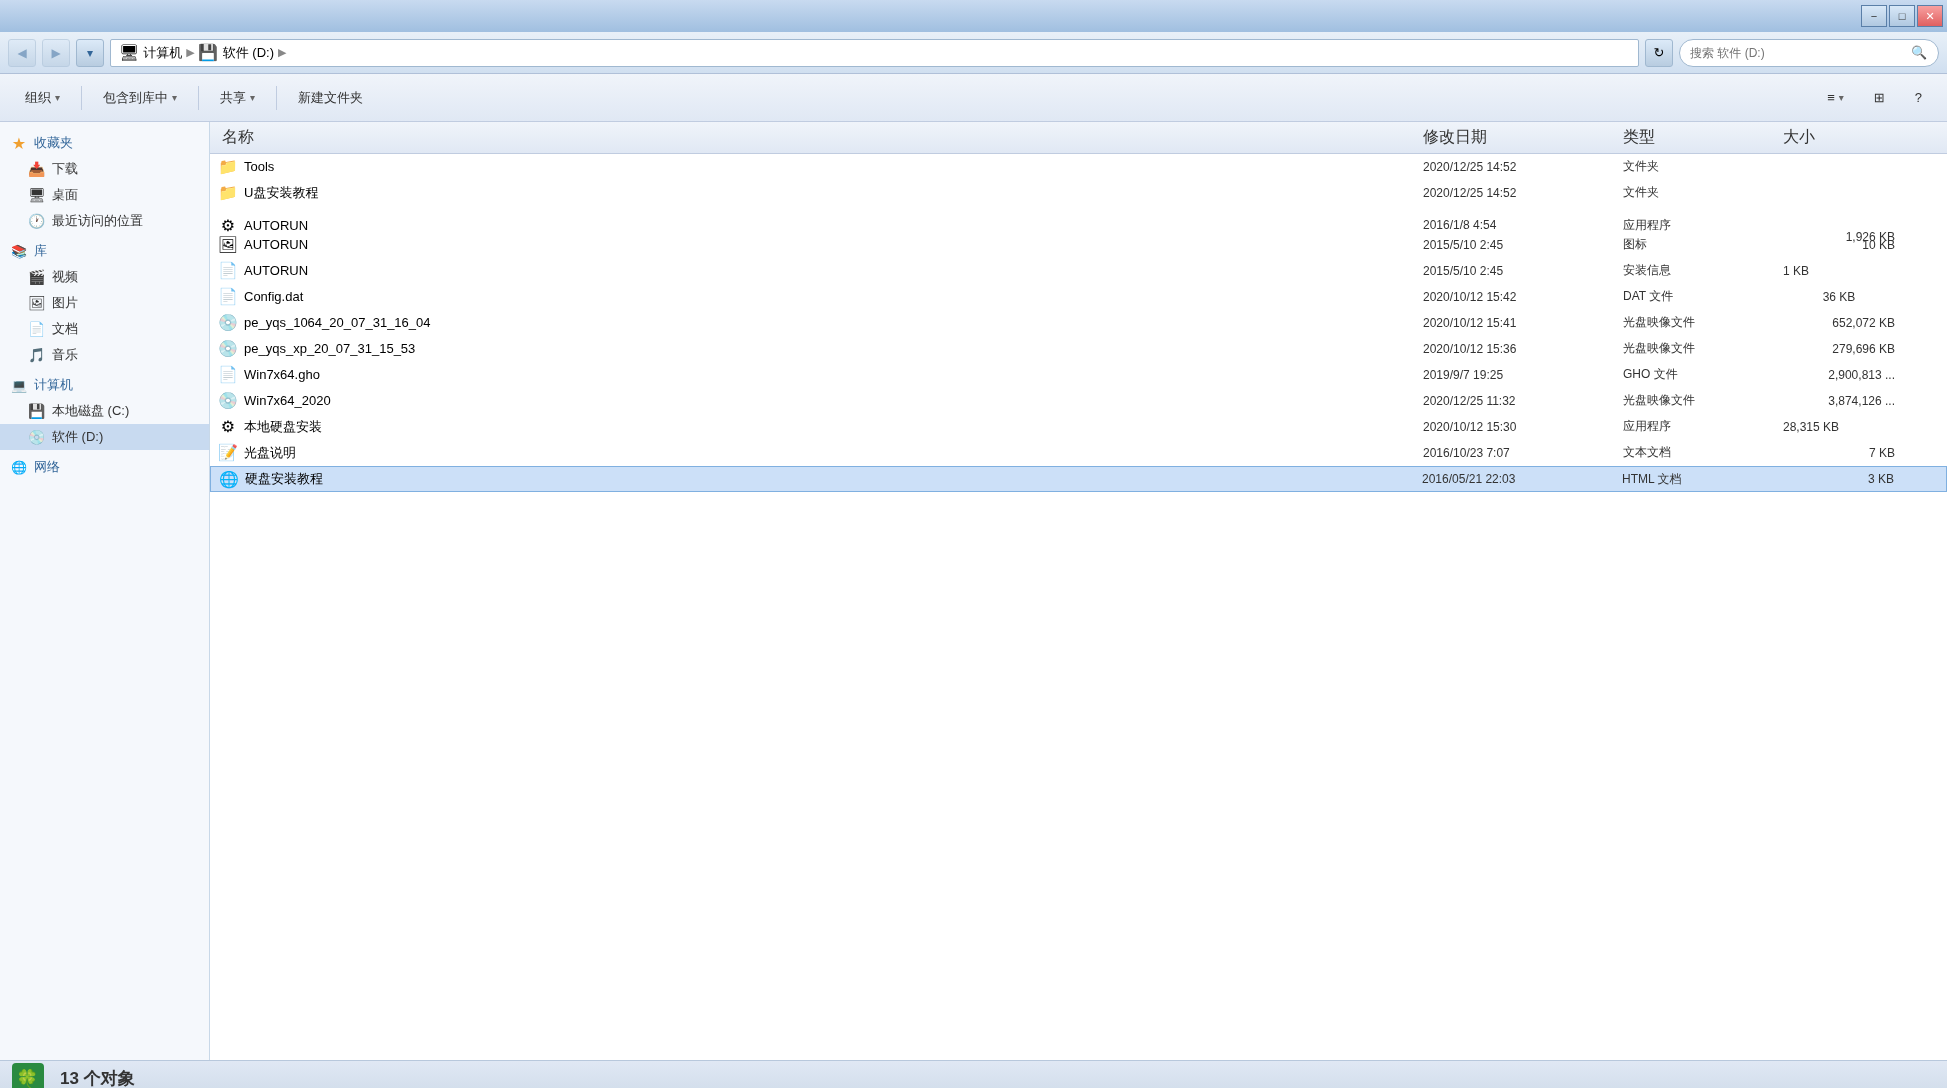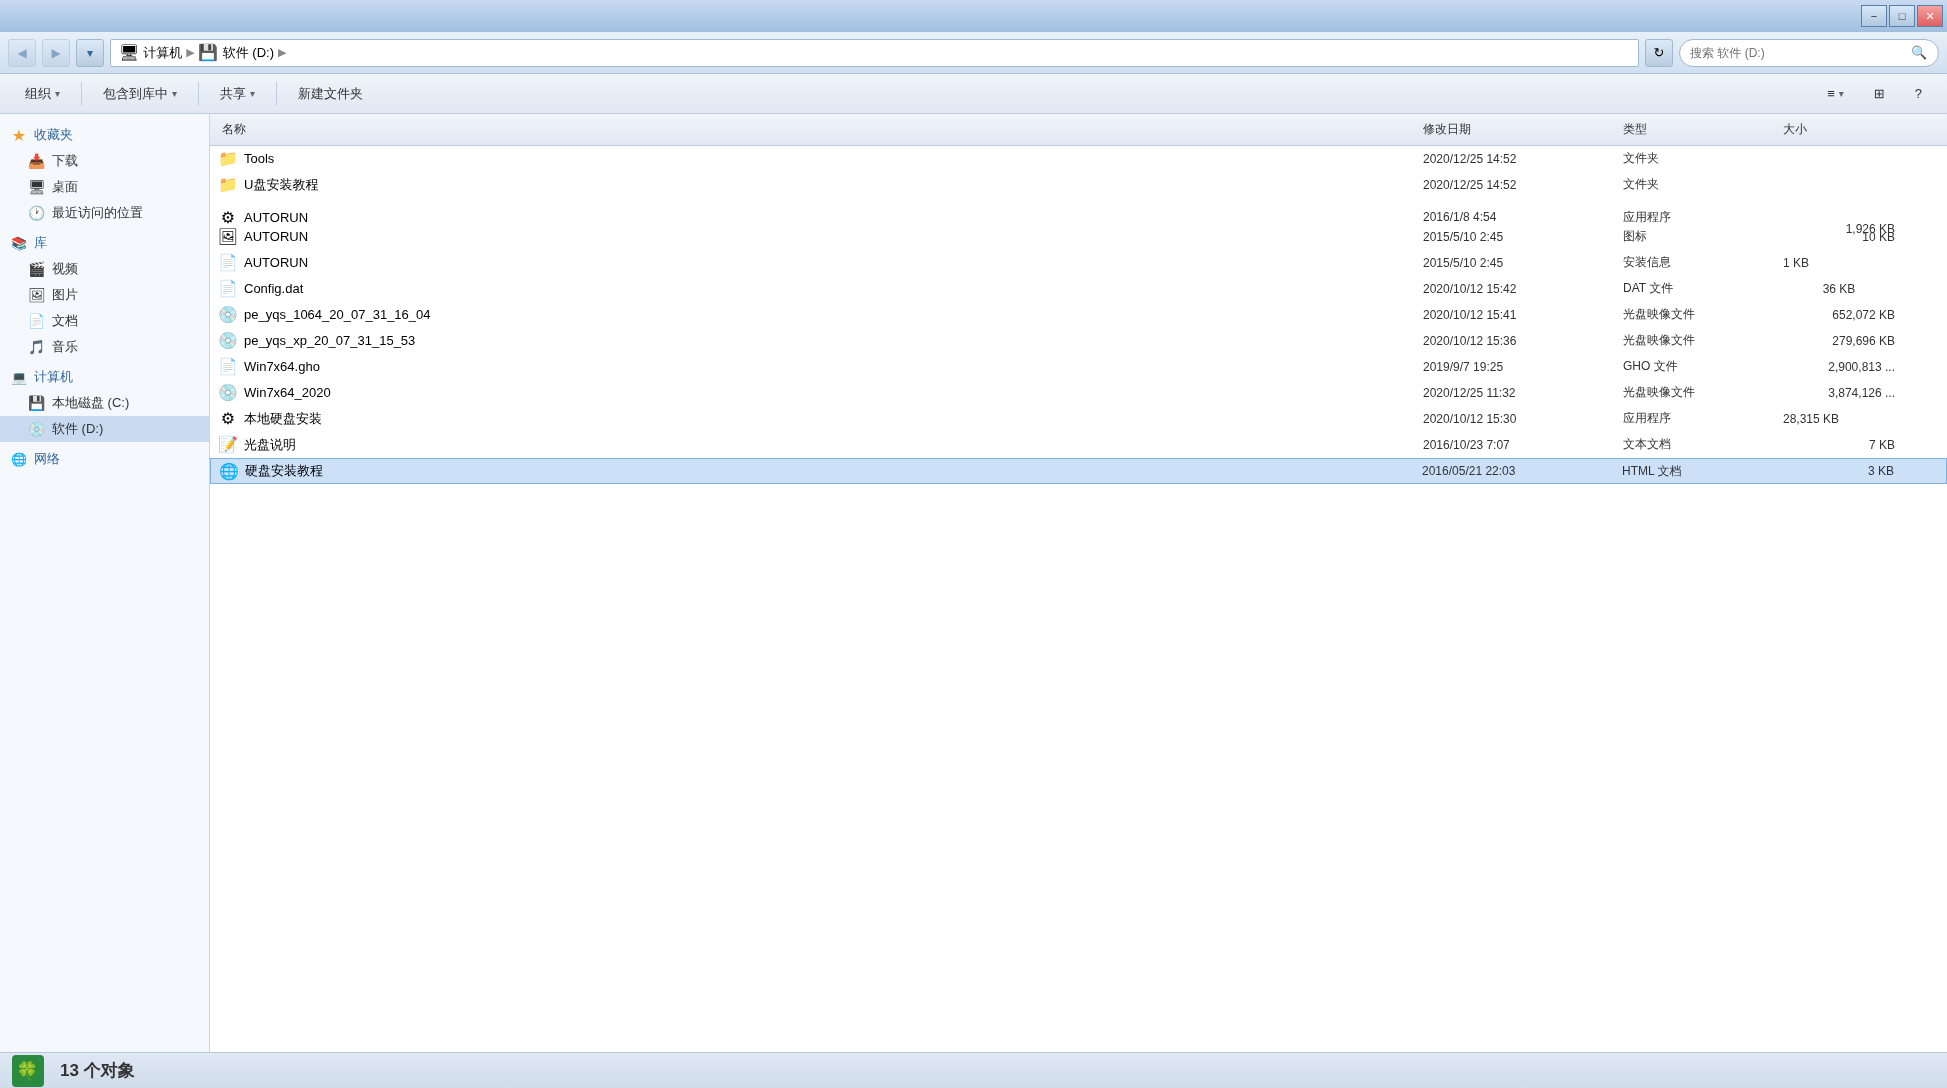--- a/index.html
+++ b/index.html
@@ -111,21 +111,21 @@
       border: none;
       outline: none;
       flex: 1;
       font-size: 12px;
       background: transparent;
       color: #888;
     }
 
     
     .toolbar {
-      height: 40px;
+      height: 48px;
       background: linear-gradient(to bottom, #f0f4fa 0%, #e0e8f4 100%);
       display: flex;
       align-items: center;
       padding: 0 12px;
       gap: 4px;
       border-bottom: 1px solid #c0cce0;
     }
     .toolbar-btn {
       height: 30px;
       padding: 0 12px;
@@ -214,21 +214,21 @@
       grid-template-columns: 1fr 200px 160px 120px 40px;
       background: linear-gradient(to bottom, #f0f4fa, #e0e8f4);
       border-bottom: 1px solid #c0cce0;
       height: 32px;
       align-items: center;
       padding: 0 8px;
       position: sticky;
       top: 0;
     }
     .col-header {
-      font-size: 12px;
+      font-size: 16px;
       color: #333;
       padding: 0 4px;
       cursor: pointer;
       user-select: none;
     }
 
     
     .file-list { padding: 0; }
     .file-row {
       display: grid;

